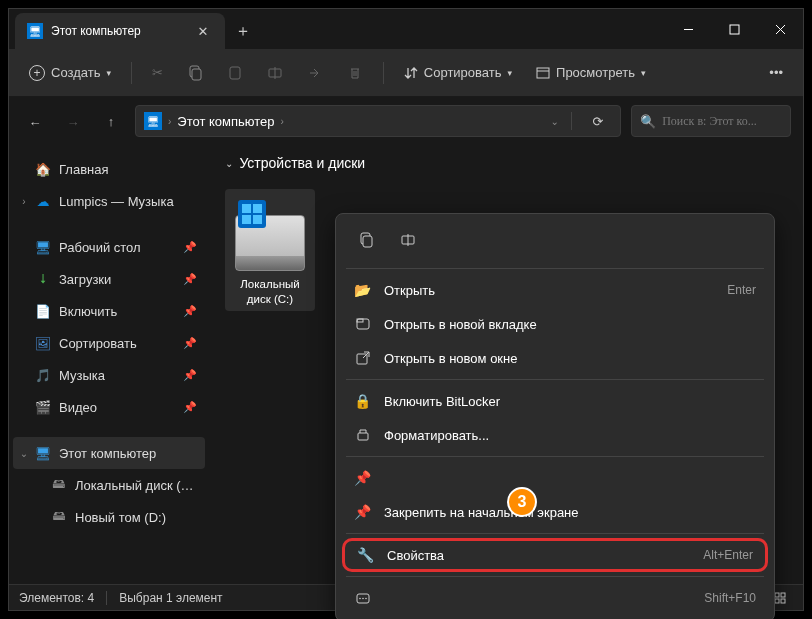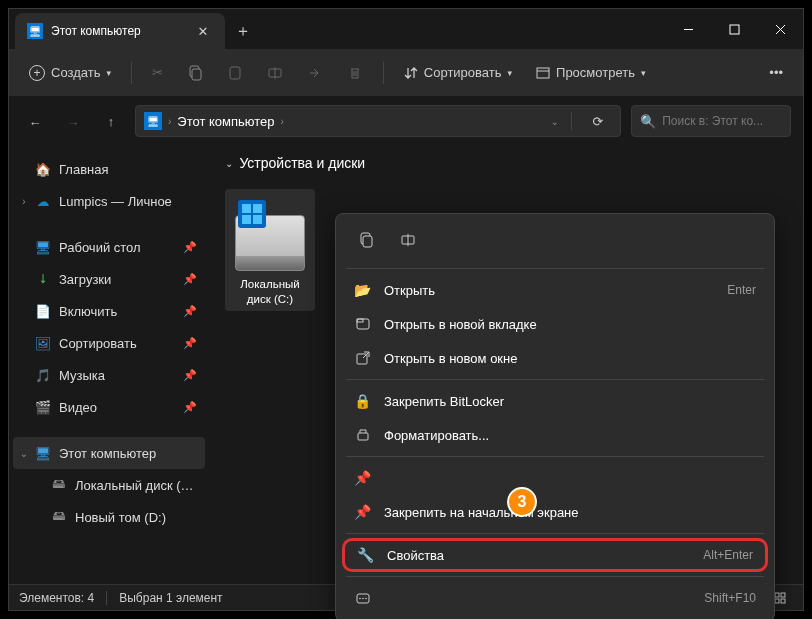--- a/index.html
+++ b/index.html
@@ -27,21 +27,21 @@
 .navbtn { width:28px; height:28px; display:flex; align-items:center; justify-content:center; color:#ccc; cursor:pointer; border-radius:4px; }
 .navbtn.disabled { color:#555; }
 .breadcrumb { flex:1; height:32px; background:#2c2c2c; border:1px solid #3a3a3a; border-radius:4px; display:flex; align-items:center; padding:0 8px; gap:6px; }
 .bc-icon { width:18px; height:18px; background:#0078d4; display:flex; align-items:center; justify-content:center; font-size:10px; }
 .bc-sep { color:#888; font-size:10px; }
 .bc-item { color:#fff; cursor:pointer; }
 .bc-spacer { flex:1; }
 .bc-drop { color:#888; cursor:pointer; font-size:10px; }
 .bc-refresh { width:28px; height:28px; display:flex; align-items:center; justify-content:center; color:#ccc; cursor:pointer; }
 .search { width:160px; height:32px; background:#2c2c2c; border:1px solid #3a3a3a; border-radius:4px; display:flex; align-items:center; padding:0 8px; gap:6px; color:#888; }
-.search input { background:none; border:none; outline:none; color:#fff; font-size:12px; flex:1; min-width:0; }
+.search input { background:none; border:none; outline:none; color:#fff; font-size:12px; flex:1; min-width:0;font-family:Liberation Serif, serif; }
 .search input::placeholder { color:#777; }
 
 .body { flex:1; display:flex; overflow:hidden; }
 .sidebar { width:200px; background:#191919; padding:8px 4px; overflow-y:auto; display:flex; flex-direction:column; gap:0; }
 .side-item { display:flex; align-items:center; gap:8px; height:32px; padding:0 8px 0 22px; color:#ddd; border-radius:4px; cursor:pointer; font-size:13px; position:relative; }
 .side-item.selected { background:#2d2d2d; }
 .side-item .exp { position:absolute; left:4px; width:14px; text-align:center; color:#888; font-size:10px; }
 .side-item .pin { margin-left:auto; color:#777; font-size:11px; }
 .side-ico { width:16px; height:16px; display:flex; align-items:center; justify-content:center; font-size:13px; }
 .side-gap { height:14px; }
@@ -186,21 +186,21 @@
 
   <div class="body">
     <div class="sidebar">
       <div class="side-item">
           <span class="side-ico">🏠</span>
           <span>Главная</span>
         </div>
       <div class="side-item">
           <span class="exp">›</span>
           <span class="side-ico" style="color:#0a84d8;">☁</span>
-          <span>Lumpics — Личное</span>
+          <span>Lumpics — Музыка</span>
         </div>
       <div class="side-gap"></div>
       <div class="side-item">
           <span class="side-ico" style="color:#3aa0e8;">🖥</span>
           <span>Рабочий стол</span>
           <span class="pin">📌</span>
         </div>
       <div class="side-item">
           <span class="side-ico" style="color:#4caf50;">⭣</span>
           <span>Загрузки</span>
@@ -297,21 +297,21 @@
           <svg width="16" height="16">
             <rect x="2" y="4" width="10" height="10" rx="1" stroke="#ccc" fill="none"></rect>
             <path d="M9 2 H14 V7 M14 2 L8 8" stroke="#ccc" fill="none"></path>
           </svg>
         </span>
         <span>Открыть в новом окне</span>
       </div>
     <div class="ctx-sep"></div>
     <div class="ctx-row">
         <span class="ctx-ico">🔒</span>
-        <span>Закрепить BitLocker</span>
+        <span>Включить BitLocker</span>
       </div>
     <div class="ctx-row">
         <span class="ctx-ico">
           <svg width="16" height="16">
             <rect x="3" y="6" width="10" height="7" rx="1" stroke="#ccc" fill="none"></rect>
             <path d="M5 6 V3 H11 V6" stroke="#ccc" fill="none"></path>
           </svg>
         </span>
         <span>Форматировать...</span>
       </div>

